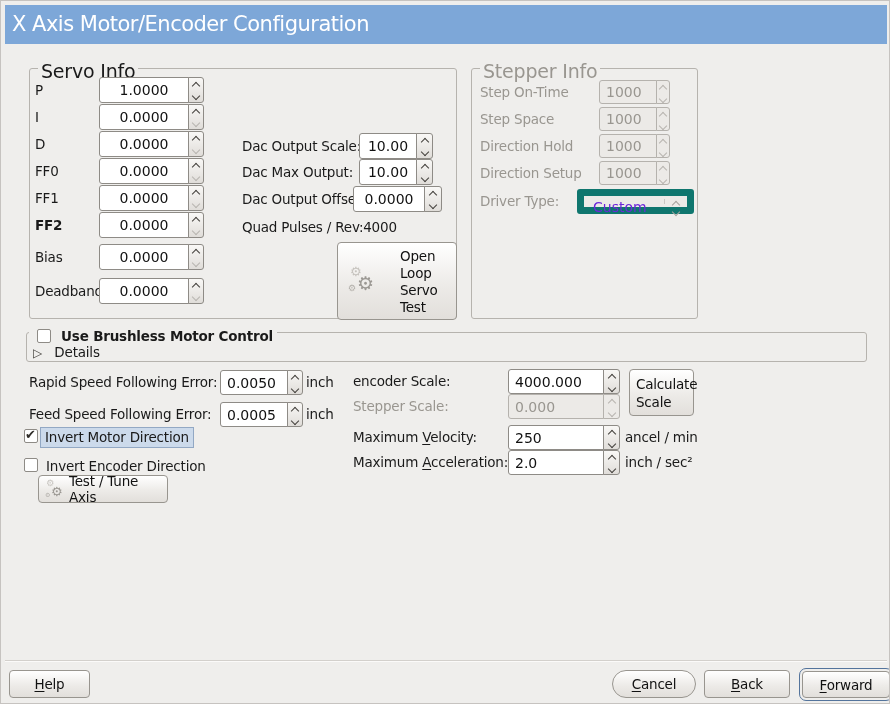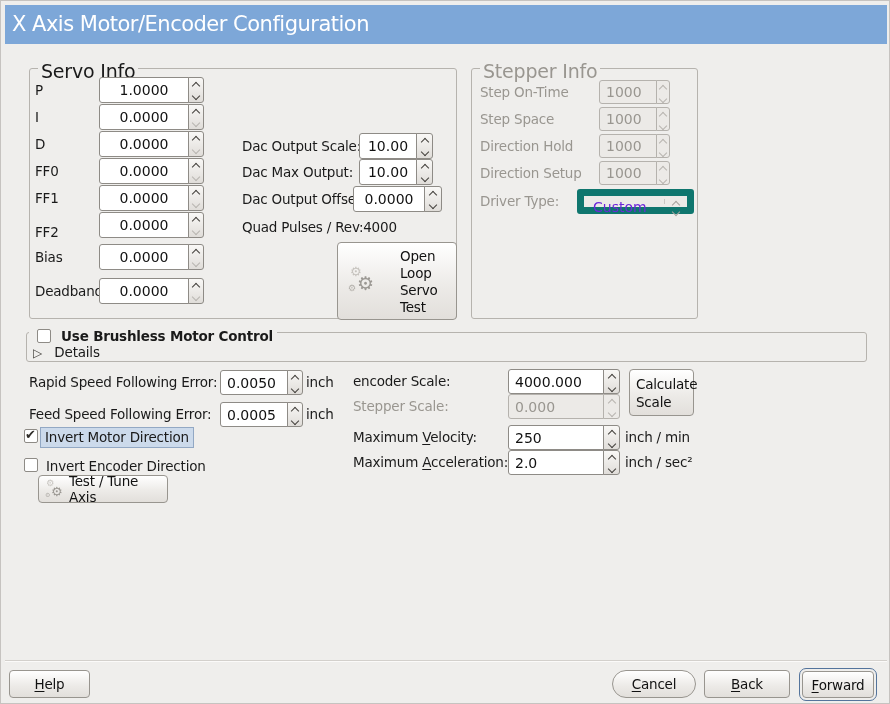--- a/index.html
+++ b/index.html
@@ -119,21 +119,21 @@
         <i class="cd dim"></i>
       </div>
 
     <span class="abs rowlbl lbl" style="left:5px;top:116px;height:26px;line-height:26px;">FF1</span>
     <input class="entry center" style="left: 69px; top: 116px; width: 90px; height: 26px;" value="0.0000">
     <div class="spin" style="left:158px;top:116px;height:26px;">
         <i class="cu"></i>
         <i class="cd dim"></i>
       </div>
 
-    <span class="abs rowlbl lbl" style="left:5px;top:150px;height:26px;line-height:26px;">FF2</span>
+    <span class="abs rowlbl lbl" style="left:5px;top:143px;height:26px;line-height:26px;font-weight:bold;">FF2</span>
     <input class="entry center" style="left: 69px; top: 143px; width: 90px; height: 26px;" value="0.0000">
     <div class="spin" style="left:158px;top:143px;height:26px;">
         <i class="cu"></i>
         <i class="cd dim"></i>
       </div>
 
     <span class="abs rowlbl lbl" style="left:5px;top:175px;height:26px;line-height:26px;">Bias</span>
     <input class="entry center" style="left: 69px; top: 175px; width: 90px; height: 26px;" value="0.0000">
     <div class="spin" style="left:158px;top:175px;height:26px;">
         <i class="cu"></i>
@@ -273,21 +273,21 @@
       <i class="cu dim"></i>
       <i class="cd dim"></i>
     </div>
 
   <span class="rowlbl lbl" style="left:352px;top:424px;"><span>Maximum </span><span class="mn">V</span><span>elocity:</span></span>
   <input class="entry left abs" style="left: 507px; top: 424px; width: 96px; height: 25px;" value="250">
   <div class="spin abs" style="left:602px;top:424px;height:25px;width:17px;">
       <i class="cu"></i>
       <i class="cd"></i>
     </div>
-  <span class="unit" style="left:624px;top:424px;">inch / min</span>
+  <span class="unit" style="left:624px;top:424px;">ancel / min</span>
 
   <span class="rowlbl lbl" style="left:352px;top:449px;"><span>Maximum </span><span class="mn">A</span><span>cceleration:</span></span>
   <input class="entry left abs" style="left: 507px; top: 449px; width: 96px; height: 25px;" value="2.0">
   <div class="spin abs" style="left:602px;top:449px;height:25px;width:17px;">
       <i class="cu"></i>
       <i class="cd"></i>
     </div>
   <span class="unit" style="left:624px;top:449px;">inch / sec²</span>
 
   <span class="cb abs" style="left:23px;top:428px;">
@@ -311,17 +311,17 @@
 
   <div class="btn" style="left:8px;top:669px;width:81px;height:28px;">
     <span><span class="mn">H</span><span>elp</span></span>
   </div>
   <div class="btn" style="left:611px;top:669px;width:84px;height:28px;border-radius:14px;">
     <span><span class="mn">C</span><span>ancel</span></span>
   </div>
   <div class="btn" style="left:703px;top:669px;width:86px;height:28px;">
     <span><span class="mn">B</span><span>ack</span></span>
   </div>
-  <div class="btn focused" style="left:801px;top:670px;width:72px;height:27px;">
+  <div class="btn focused" style="left:801px;top:670px;width:88px;height:27px;">
     <span><span class="mn">F</span><span>orward</span></span>
   </div>
 
 </div>
 
 </body></html>

